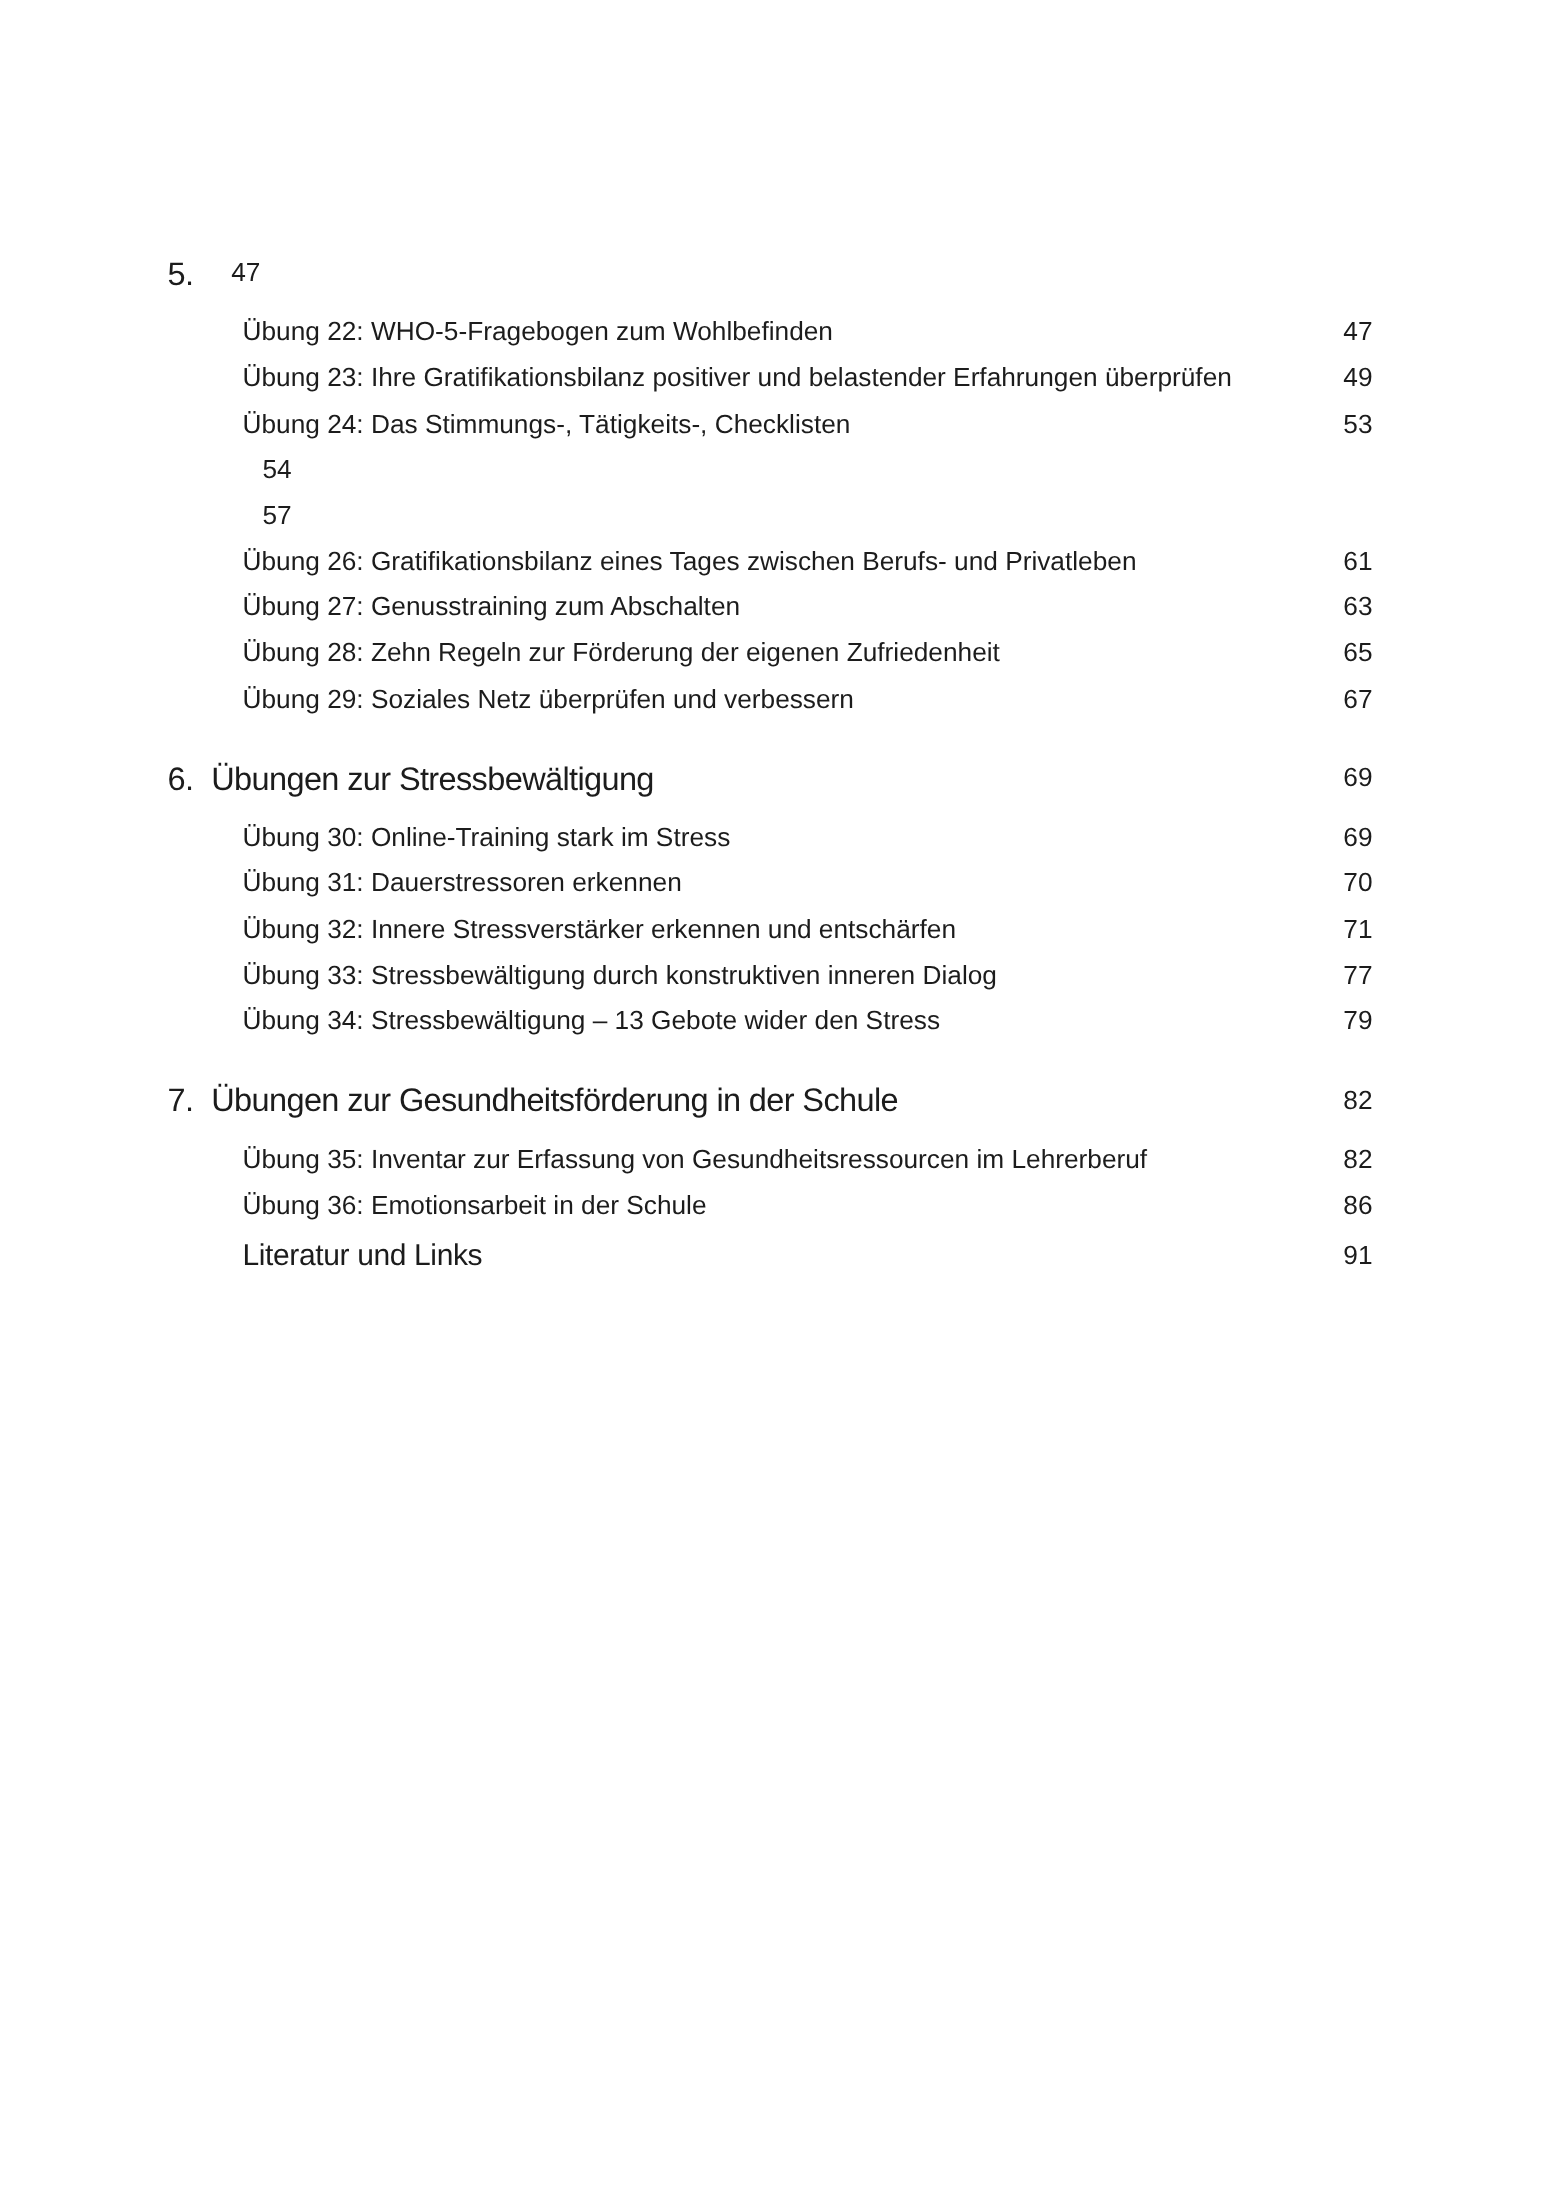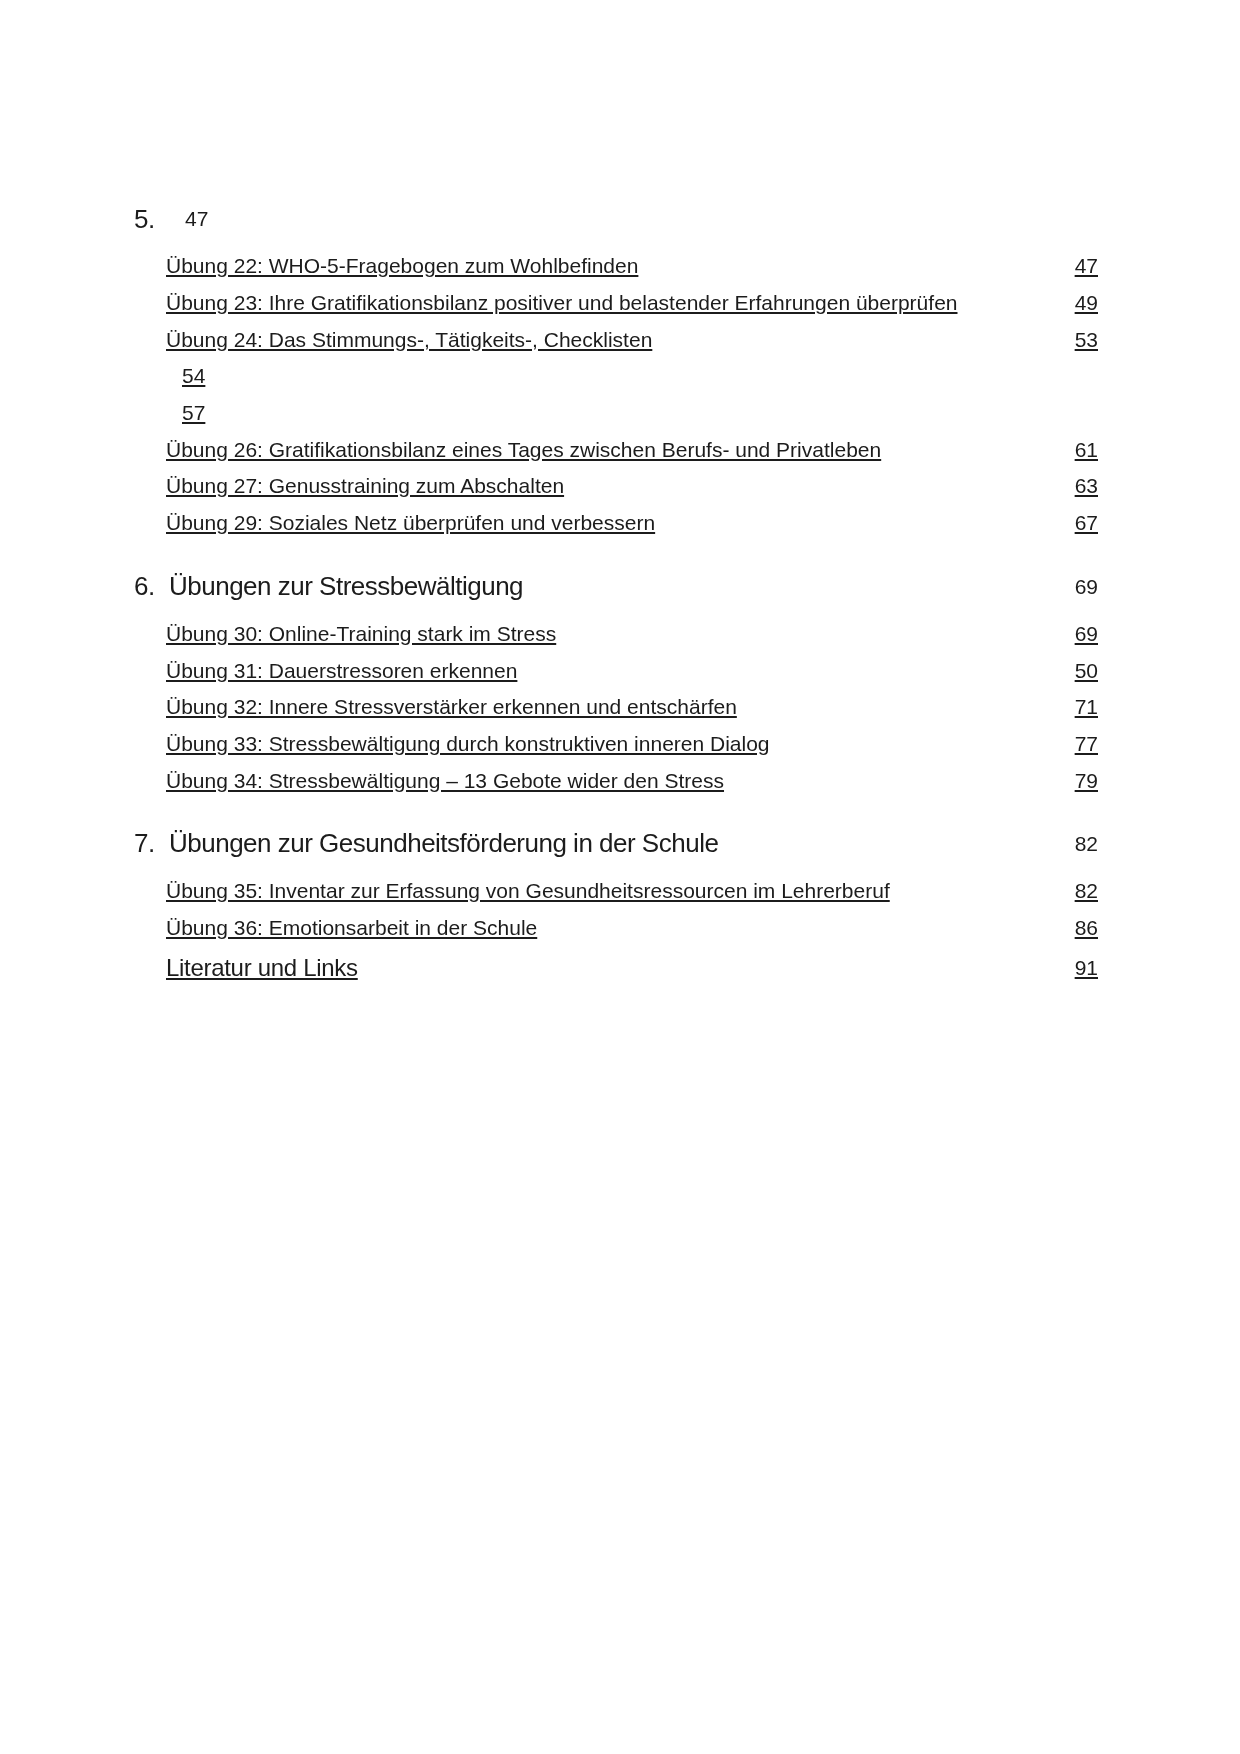--- a/index.html
+++ b/index.html
@@ -44,22 +44,21 @@
   .section-page {
     flex: 0 0 auto;
     font-size: 21px;
     letter-spacing: 0;
     text-align: right;
     margin-left: 16px;
   }
 
   .section-items {
     margin-top: 12px;
-    margin-left: 32px;
-    text-decoration: underline;
+    margin-left: 60px;
   }
   .toc-row {
     display: flex;
     align-items: center;
     height: 36.7px;
     font-size: 21px;
     font-weight: 400;
     white-space: nowrap;
   }
   .toc-row .entry-title {
@@ -115,40 +114,44 @@
         </div>
         <div class="toc-row">
           <span class="entry-title">Übung 26: Gratifikationsbilanz eines Tages zwischen Berufs- und Privatleben</span>
           <span class="entry-page">61</span>
         </div>
         <div class="toc-row">
           <span class="entry-title">Übung 27: Genusstraining zum Abschalten</span>
           <span class="entry-page">63</span>
         </div>
         <div class="toc-row">
+          <span class="entry-title">Übung 28: Zehn Regeln zur Förderung der eigenen Zufriedenheit</span>
+          <span class="entry-page">65</span>
+        </div>
+        <div class="toc-row">
           <span class="entry-title">Übung 29: Soziales Netz überprüfen und verbessern</span>
           <span class="entry-page">67</span>
         </div>
       </div>
     </div>
 
     <div class="toc-section">
       <div class="section-heading">
         <span class="section-number">6.</span>
         <span class="section-title">Übungen zur Stressbewältigung</span>
         <span class="section-page">69</span>
       </div>
       <div class="section-items">
         <div class="toc-row">
           <span class="entry-title">Übung 30: Online-Training stark im Stress</span>
           <span class="entry-page">69</span>
         </div>
         <div class="toc-row">
           <span class="entry-title">Übung 31: Dauerstressoren erkennen</span>
-          <span class="entry-page">50</span>
+          <span class="entry-page">70</span>
         </div>
         <div class="toc-row">
           <span class="entry-title">Übung 32: Innere Stressverstärker erkennen und entschärfen</span>
           <span class="entry-page">71</span>
         </div>
         <div class="toc-row">
           <span class="entry-title">Übung 33: Stressbewältigung durch konstruktiven inneren Dialog</span>
           <span class="entry-page">77</span>
         </div>
         <div class="toc-row">

